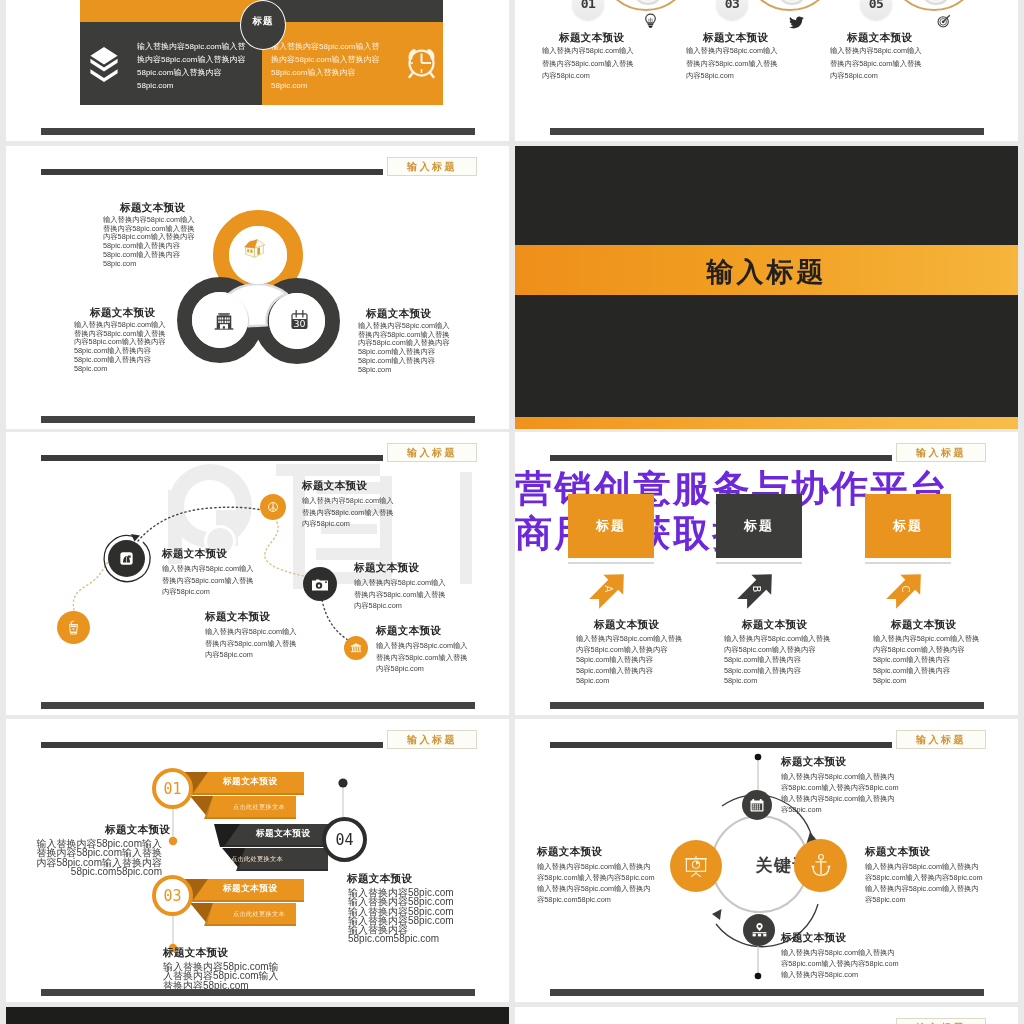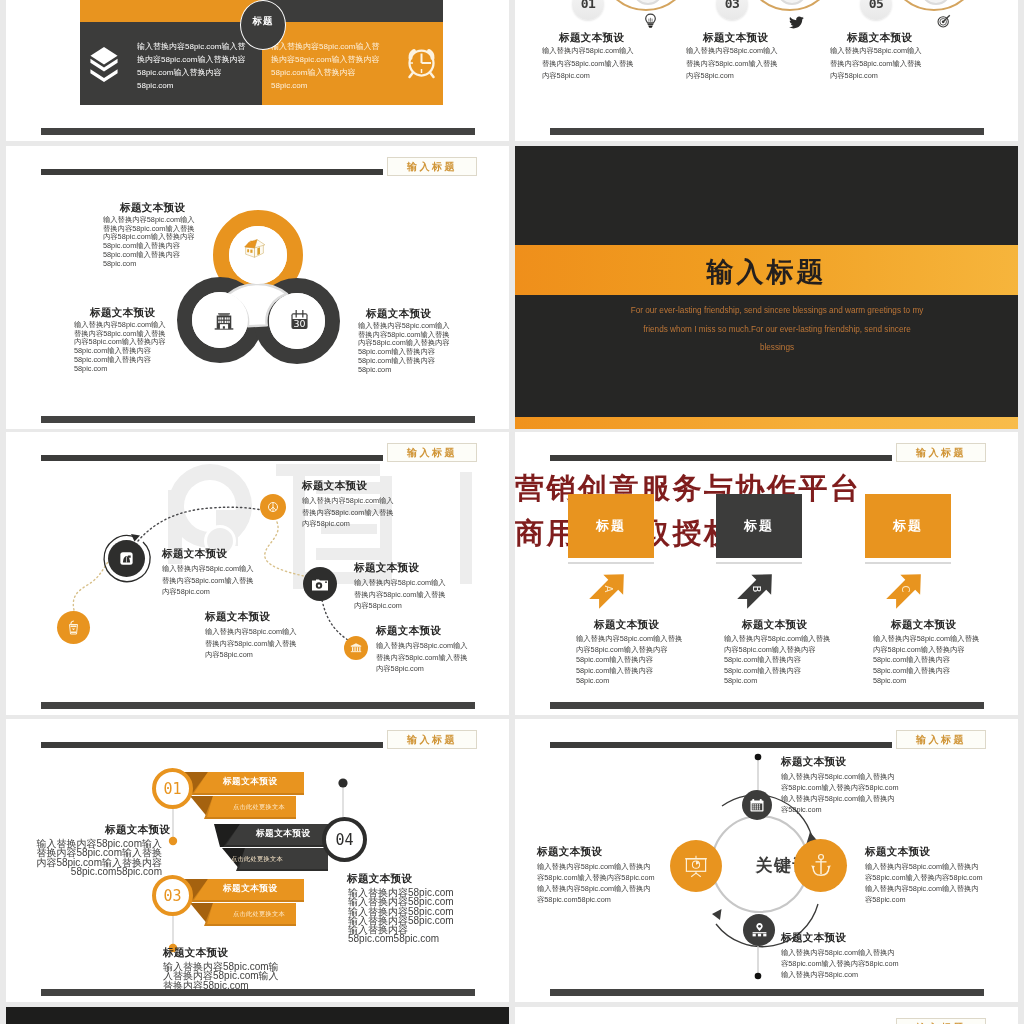--- a/index.html
+++ b/index.html
@@ -98,21 +98,21 @@
     font-family:"DejaVu Sans",sans-serif;white-space:nowrap;}
   .s5-b{position:absolute;width:94px;color:#3f3f3e;font-size:7.3px;line-height:11.5px;
     font-family:"Liberation Sans","DejaVu Sans",sans-serif;}
   .s5-t1{left:199px;top:178px;} .s5-b1{left:199px;top:194px;}
   .s5-t2{left:156px;top:115px;} .s5-b2{left:156px;top:131px;}
   .s5-t3{left:296px;top:47px;}  .s5-b3{left:296px;top:63px;}
   .s5-t4{left:348px;top:129px;} .s5-b4{left:348px;top:145px;}
   .s5-t5{left:370px;top:192px;} .s5-b5{left:370px;top:208px;}
 
   
-  .s6-wm{position:absolute;left:0px;top:34px;color:#7f1d1d;font-size:29px;font-weight:bold;
+  .s6-wm{position:absolute;left:0px;top:34px;color:#6d28d9;font-size:37px;font-weight:bold;
     letter-spacing:2.5px;line-height:45px;font-family:"DejaVu Sans",sans-serif;}
   .s6-col{position:absolute;top:62px;width:110px;}
   .s6-card{width:86px;height:64px;display:flex;align-items:center;justify-content:center;}
   .s6-orange{background:#e8941f;}
   .s6-dark{background:#3c3c3b;}
   .s6-card span{color:#fff;font-size:13px;font-weight:bold;letter-spacing:2px;
     font-family:"DejaVu Sans",sans-serif;}
   .s6-rule{width:86px;height:1.5px;background:#d9d9d9;margin-top:4px;}
   .s6-arrow{position:absolute;left:20px;top:74px;}
   .s6-t{position:absolute;left:26px;top:124px;color:#252524;font-size:10.5px;font-weight:bold;
@@ -360,21 +360,20 @@
     <div class="s3-t s3-t3">标题文本预设</div>
     <div class="s3-b s3-b3">输入替换内容58pic.com输入替换内容58pic.com输入替换内容58pic.com输入替换内容58pic.com输入替换内容58pic.com输入替换内容58pic.com</div>
     <div class="ftr-bar"></div>
   </div>
 
   <div class="slide s-c2 r2">
     <div class="s4-bg"></div>
     <div class="s4-band"></div>
     <div class="s4-strip"></div>
     <div class="s4-title">输入标题</div>
-    <div class="s4-sub">For our ever-lasting friendship, send sincere blessings and warm greetings to my friends whom I miss so much.For our ever-lasting friendship, send sincere blessings</div>
   </div>
 
   <div class="slide s-c1 r3">
     <svg class="s5-wm" width="330" height="125" viewBox="0 0 330 125">
       <g fill="#ededed">
         <path d="M42 0 A42 42 0 1 0 42 84 A42 42 0 0 0 42 0 Z M42 16 A26 26 0 1 1 42 68 A26 26 0 0 1 42 16 Z"></path>
         <path d="M48 46 h22 v36 h-22 z"></path>
         <circle cx="52" cy="77" r="16" fill="#ffffff"></circle>
         <circle cx="52" cy="77" r="13"></circle>
         <path d="M0 26 h14 v74 h-14 z"></path>

